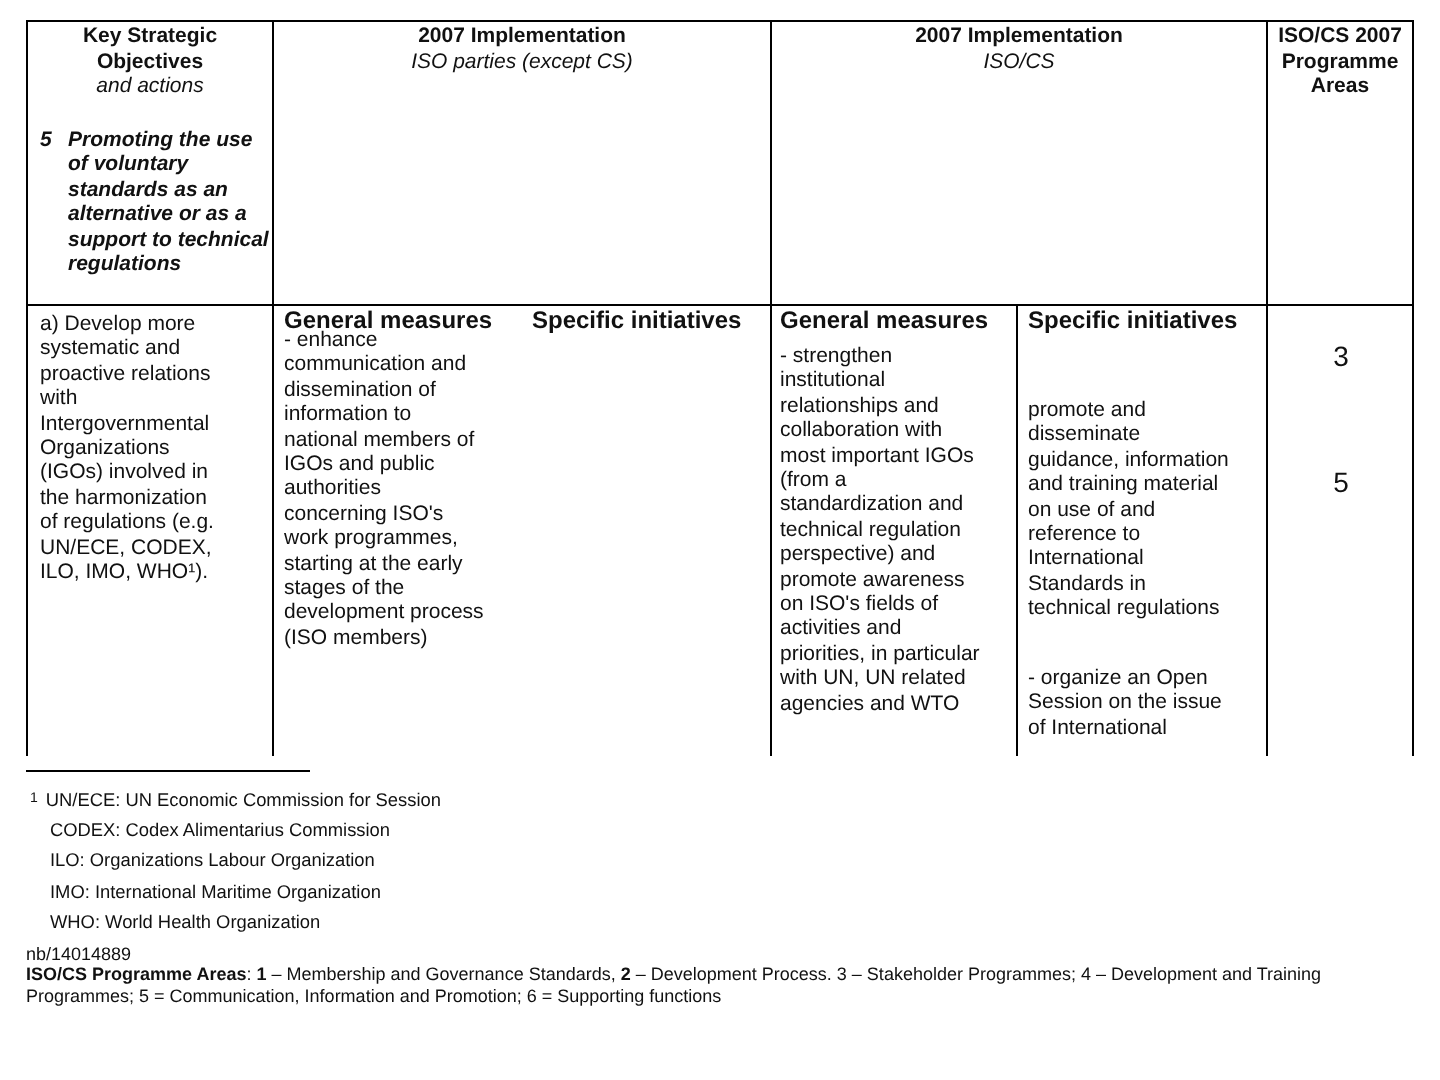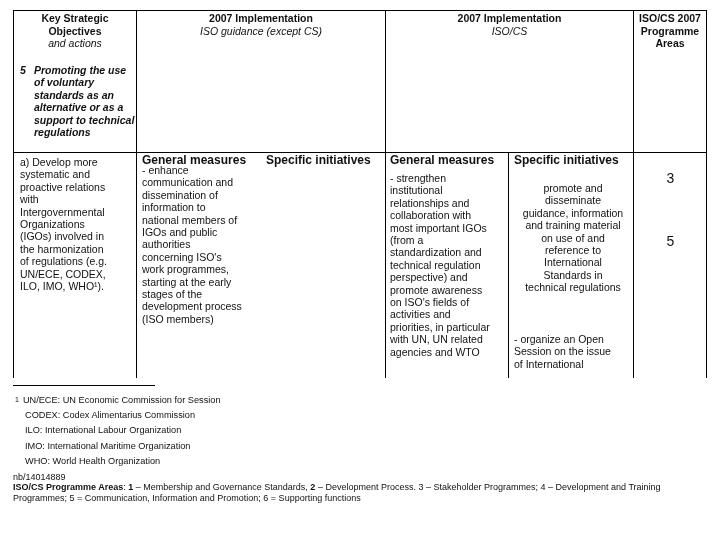--- a/index.html
+++ b/index.html
@@ -36,21 +36,21 @@
 <div class="vline" style="left:508px; top:152px; height:226px;"></div>
 <div class="vline" style="left:633px; top:10px; height:368px;"></div>
 <div class="vline" style="left:706px; top:10px; height:368px;"></div>
 
 <div class="hdr" style="left:14px; top:12px; width:122px;">
   <b style="padding:0 22px;">Key Strategic Objectives</b>
   <i>and actions</i>
 </div>
 <div class="hdr" style="left:137px; top:12px; width:248px;">
   <b>2007 Implementation</b>
-  <i>ISO guidance (except CS)</i>
+  <i>ISO parties (except CS)</i>
 </div>
 <div class="hdr" style="left:386px; top:12px; width:247px;">
   <b>2007 Implementation</b>
   <i>ISO/CS</i>
 </div>
 <div class="hdr" style="left:634px; top:12px; width:72px;">
   <b>ISO/CS 2007 Programme Areas</b>
 </div>
 
 <div class="objective">
@@ -96,41 +96,41 @@
   (from a
   standardization and
   technical regulation
   perspective) and
   promote awareness
   on ISO's fields of
   activities and
   priorities, in particular
   with UN, UN related
   agencies and WTO</div>
-<div class="cell" style="left:514px; top:182px; width:118px;text-align:center;">  promote and
+<div class="cell" style="left:514px; top:199px; width:118px;">  promote and
   disseminate
   guidance, information
   and training material
   on use of and
   reference to
   International
   Standards in
   technical regulations</div>
 <div class="cell" style="left:514px; top:333px; width:118px;">- organize an Open
   Session on the issue
   of International</div>
 
 <div class="area" style="left:634px; top:170px;">3</div>
 <div class="area" style="left:634px; top:233px;">5</div>
 
 <div class="hline" style="left:13px; top:385px; width:142px;"></div>
 <div class="footnotes">
   <div class="fn-item first"><sup>1</sup><span>UN/ECE: UN Economic Commission for Session</span></div>
   <div class="fn-item">CODEX: Codex Alimentarius Commission</div>
-  <div class="fn-item">ILO: International Labour Organization</div>
+  <div class="fn-item">ILO: Organizations Labour Organization</div>
   <div class="fn-item">IMO: International Maritime Organization</div>
   <div class="fn-item">WHO: World Health Organization</div>
 </div>
 
 <div class="docref">nb/14014889</div>
 <div class="legend">
   <b>ISO/CS Programme Areas</b><span>: </span><b>1</b><span> – Membership and Governance Standards, </span><b>2</b><span> – Development Process. 3 – Stakeholder Programmes; 4 – Development and Training Programmes; 5 = Communication, Information and Promotion; 6 = Supporting functions</span>
 </div>
 
 </body></html>

